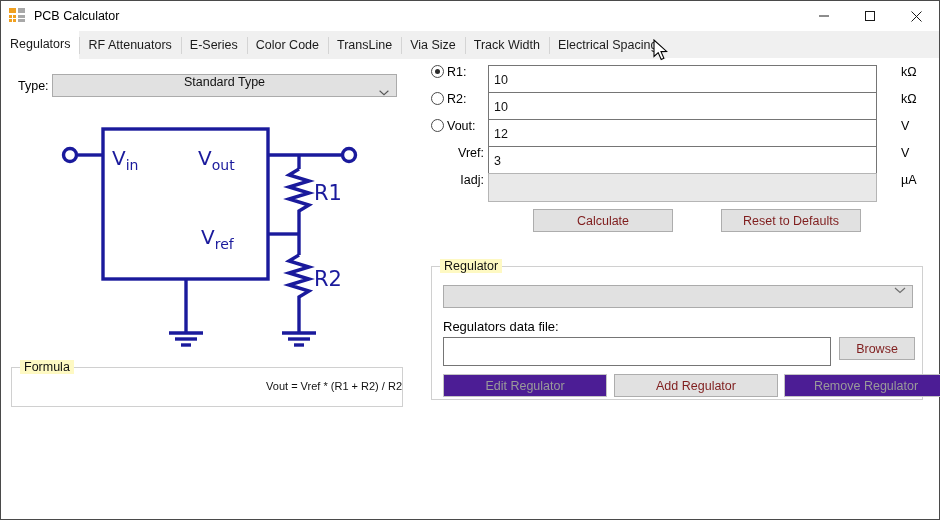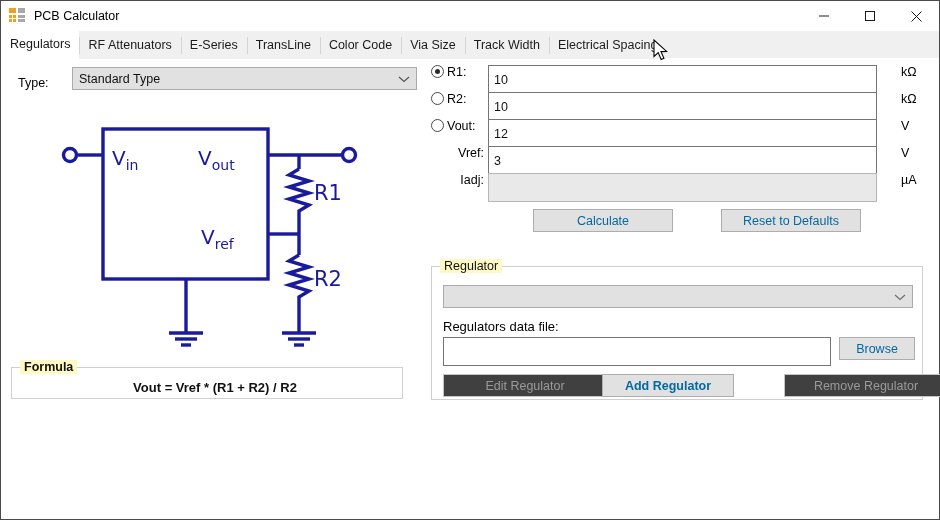--- a/index.html
+++ b/index.html
@@ -129,40 +129,40 @@
     position: absolute;
     left: 0; top: 58px;
     width: 938px;
     height: 460px;
     background: #ffffff;
   }
 
   
   #type-row {
     position: absolute;
-    left: 17px; top: 8px;
-    display: flex;
-    align-items: flex-end;
-    gap: 20px;
+    left: 17px; top: 15px;
+    display: flex;
+    align-items: center;
   }
   #type-label {
     width: 34px;
     font-size: 12.5px;
   }
   .combo {
     box-sizing: border-box;
     border: 1px solid #ababab;
     background: #e1e1e1;
     height: 23px;
     display: flex;
     align-items: center;
     padding: 0 6px;
     font-size: 12.5px;
     color: #111;
     position: relative;
+    flex-direction: column;
   }
   .combo .chev {
     margin-left: auto;
     display: block;
   }
   #type-combo { width: 345px; }
 
   #diagram {
     position: absolute;
     left: 20px; top: 48px;
@@ -179,28 +179,28 @@
     top: -8px;
     left: 8px;
     background: #fef9c3;
     padding: 0 4px;
     font-size: 12.5px;
     color: #111;
     white-space: nowrap;
   }
   #formula-box {
     left: 10px; top: 308px;
-    width: 392px; height: 32px; font-weight: bold;
+    width: 392px; height: 40px;
   }
   #formula-text {
     position: absolute;
     left: 16px; right: 0;
     top: 12px;
-    text-align: center;
-    font-size: 13px;
+    text-align: right;
+    font-size: 11px;
     color: #111;
   }
 
   
   #right-pane {
     position: absolute;
     left: 430px; top: 0;
     width: 500px;
     height: 460px;
   }
@@ -263,23 +263,23 @@
   }
   .btn {
     box-sizing: border-box;
     border: 1px solid #adadad;
     background: #e1e1e1;
     height: 23px;
     display: flex;
     align-items: center;
     justify-content: center;
     font-size: 12.5px;
-    color: #0369a1;
-  }
-  .btn.disabled { color: #9a9a9a; border-color: #c4c4c4; background: #404040; }
+    color: #7f1d1d;
+  }
+  .btn.disabled { color: #9a9a9a; border-color: #c4c4c4; background: #4c1d95; }
 
   #calc-btn { position: absolute; left: 102px; top: 150px; width: 140px; }
   #reset-btn { position: absolute; left: 290px; top: 150px; width: 140px; }
 
   #reg-box {
     left: 430px; top: 207px;
     width: 492px; height: 134px;
   }
   #reg-combo {
     position: absolute;
@@ -291,21 +291,21 @@
     left: 11px; top: 52px;
     font-size: 13px;
   }
   #reg-file-input {
     position: absolute;
     left: 11px; top: 70px;
     width: 388px;
   }
   #browse-btn { position: absolute; left: 407px; top: 70px; width: 76px; }
   #edit-btn   { position: absolute; left: 11px;  top: 107px; width: 164px; }
-  #add-btn    { position: absolute; left: 170px; top: 107px; width: 132px; font-weight: bold; }
+  #add-btn    { position: absolute; left: 182px; top: 107px; width: 164px; }
   #remove-btn { position: absolute; left: 352px; top: 107px; width: 164px; }
 
   #cursor {
     position: absolute;
     left: 652px; top: 38px;
     z-index: 50;
     pointer-events: none;
   }
 </style>
 </head>
@@ -342,22 +342,22 @@
             <line x1="11.5" y1="1.5" x2="1.5" y2="11.5" stroke="#1a1a1a" stroke-width="1"></line>
           </svg>
       </div>
     </div>
   </div>
 
   <div id="tabbar">
     <div class="tab active"><span>Regulators</span></div>
     <div class="tab"><span>RF Attenuators</span></div>
     <div class="tab"><span>E-Series</span></div>
+    <div class="tab"><span>Color Code</span></div>
     <div class="tab"><span>TransLine</span></div>
-    <div class="tab"><span>Color Code</span></div>
     <div class="tab"><span>Via Size</span></div>
     <div class="tab"><span>Track Width</span></div>
     <div class="tab"><span>Electrical Spacing</span></div>
   </div>
 
   <div id="content">
 
     <div id="type-row">
       <span id="type-label">Type:</span>
       <div class="combo" id="type-combo">

